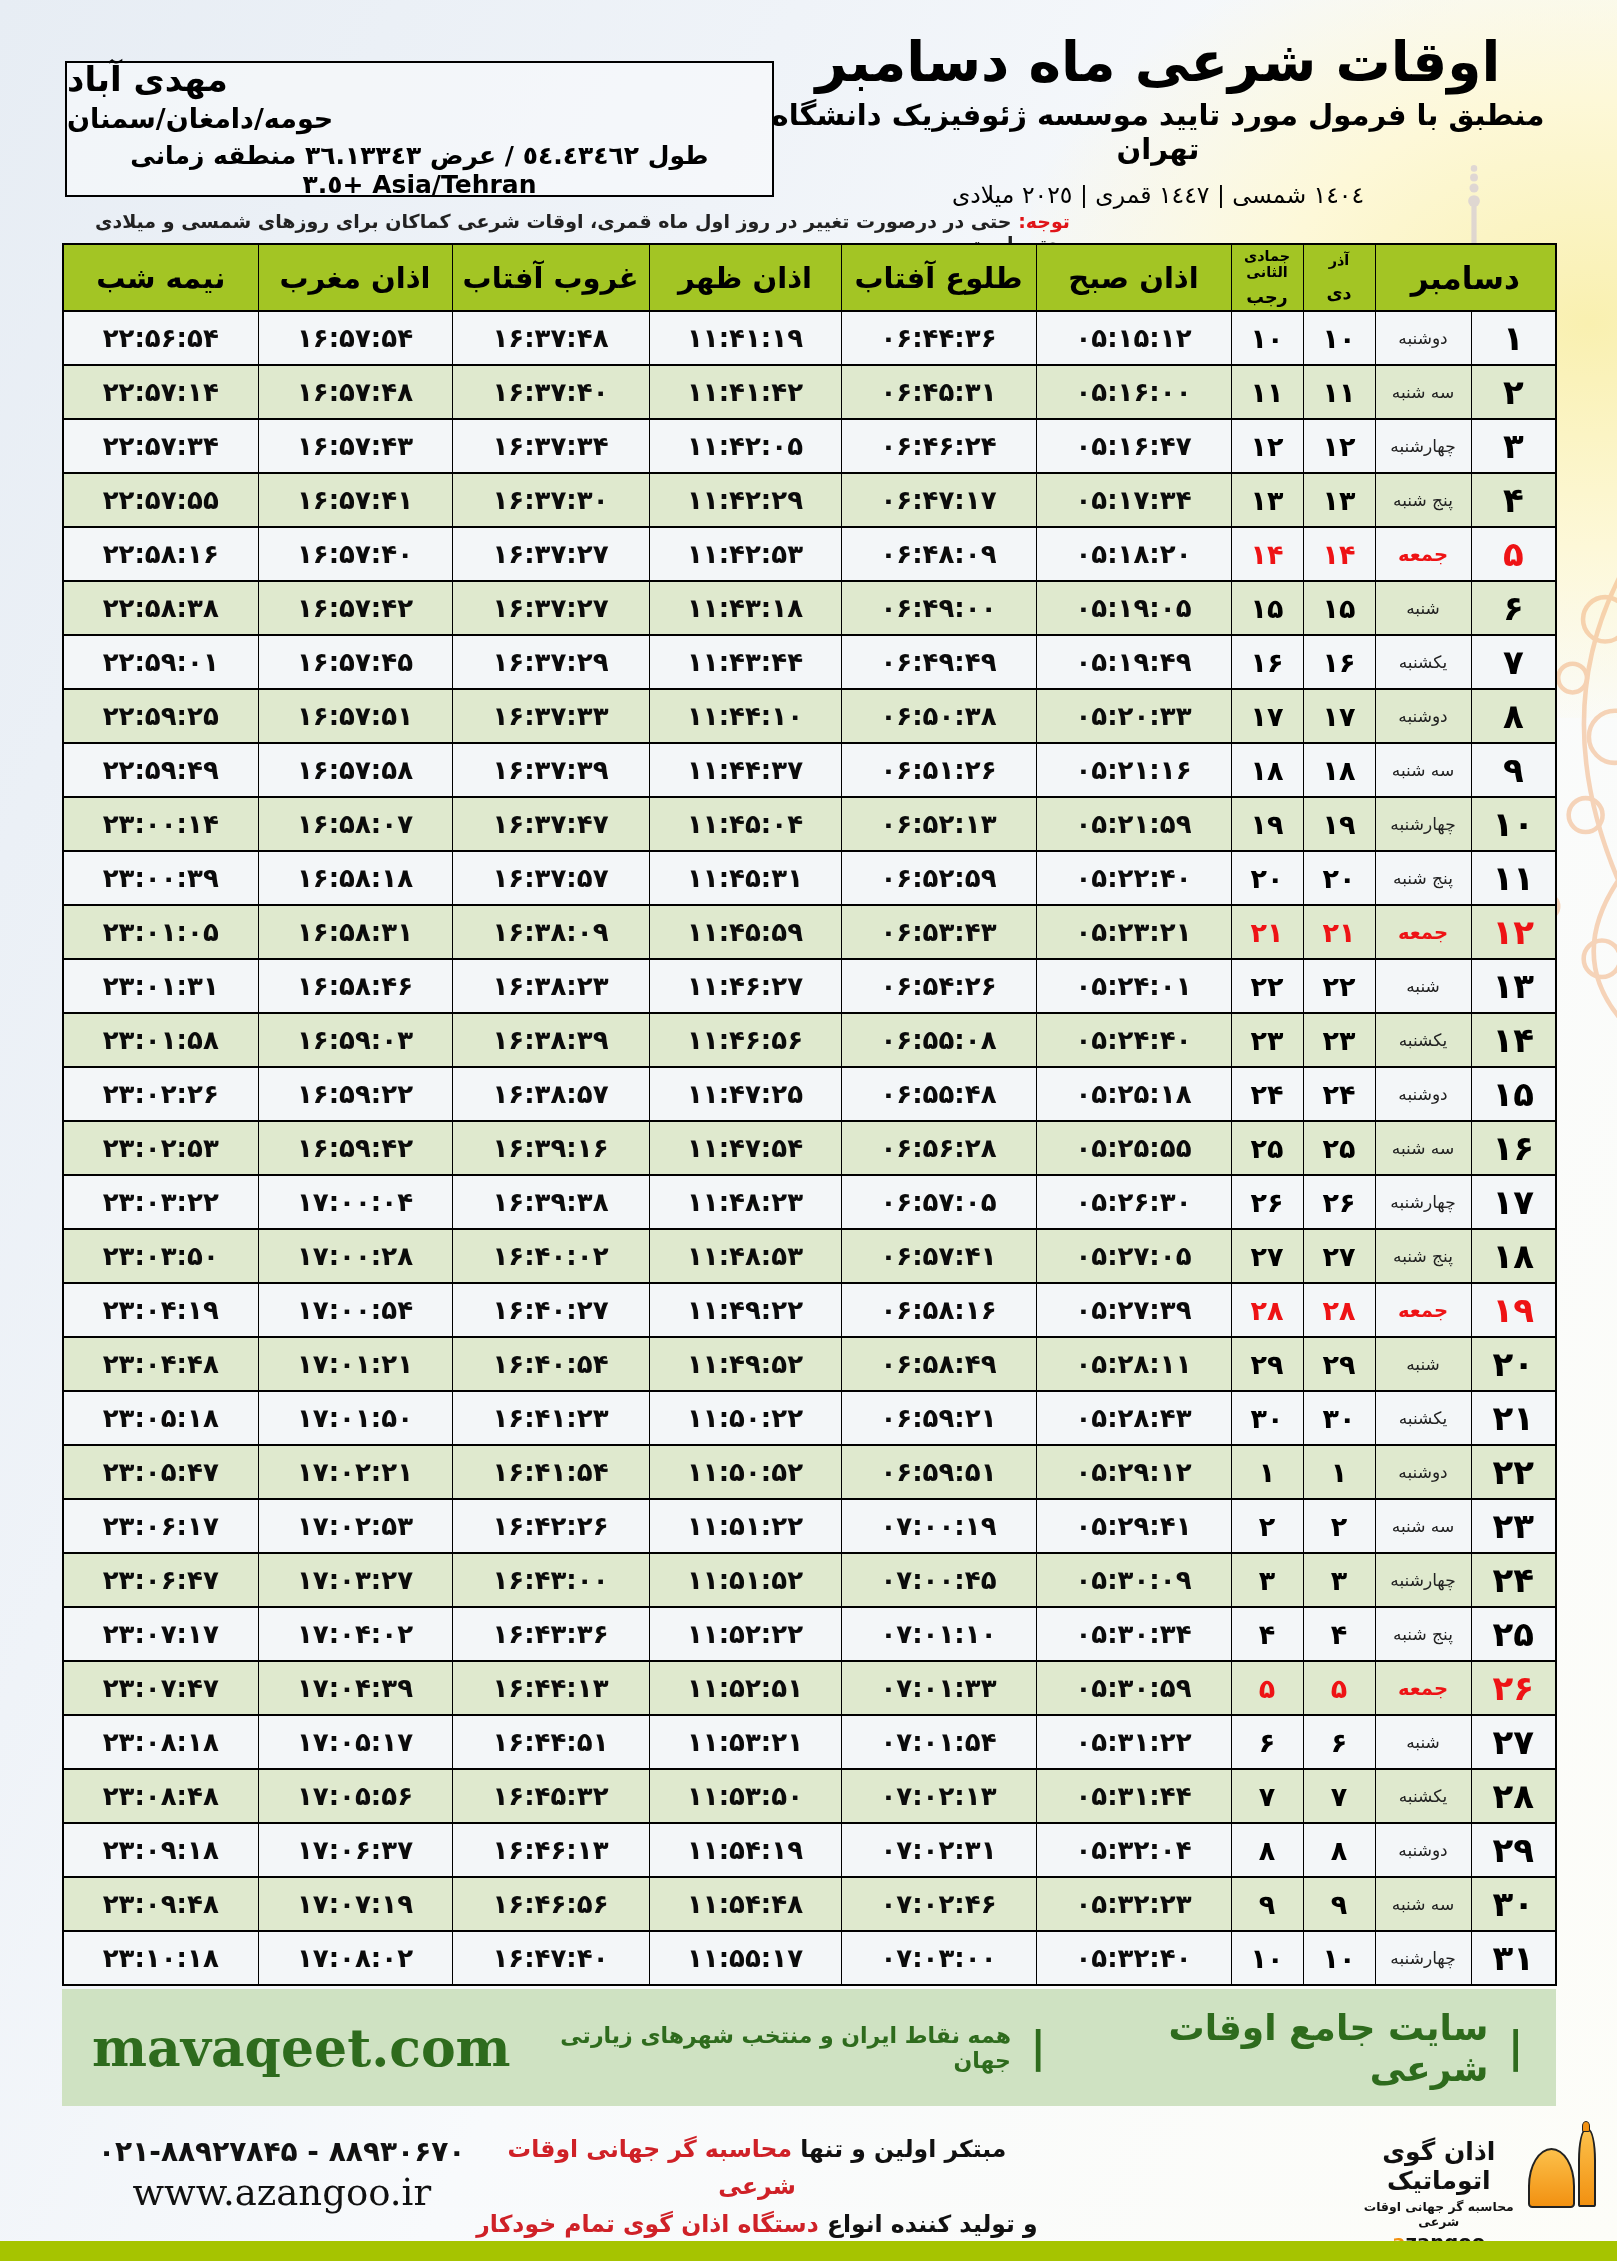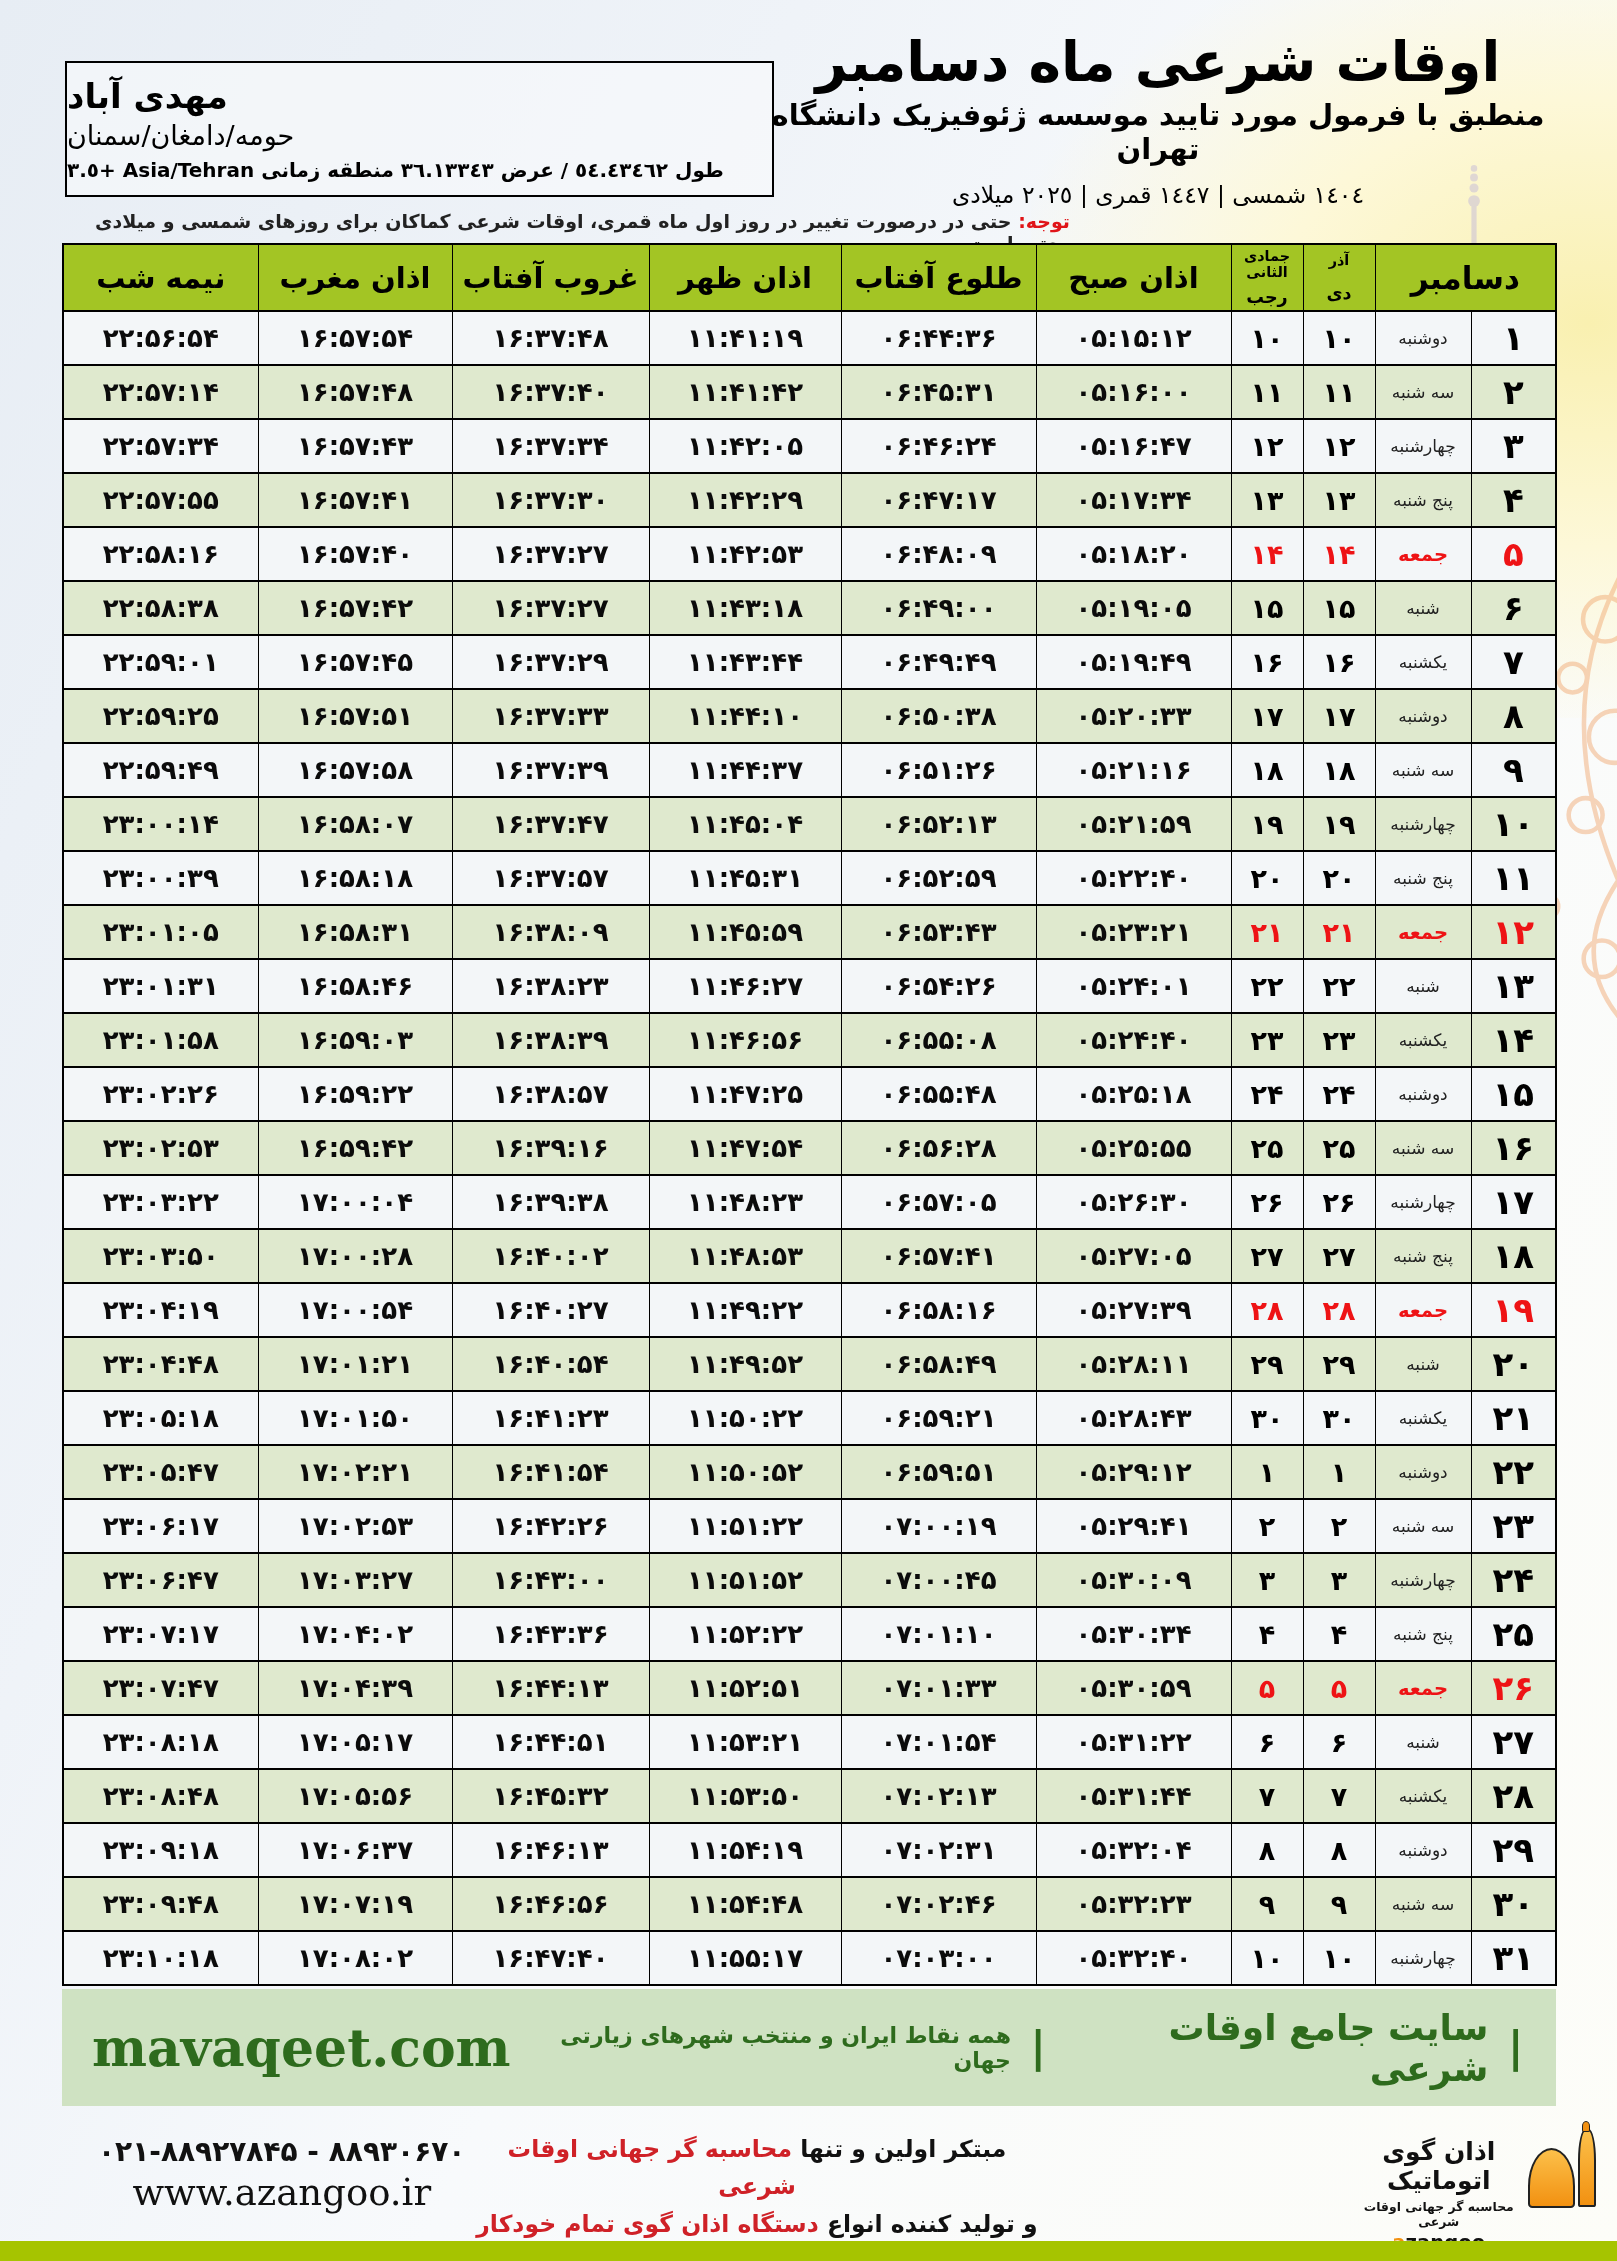--- a/index.html
+++ b/index.html
@@ -14,22 +14,22 @@
     background:radial-gradient(ellipse at 95% 45%,#f9f0b0 0%,#fdf8d8 40%,rgba(255,255,255,0) 75%);}
   .minaret-art{position:absolute;right:46px;top:124px;opacity:.55;}
   .floral-art{position:absolute;right:-19.6px;top:541px;opacity:.45;}
 
   
   .loc-box{position:absolute;left:65px;top:61px;width:705px;height:132px;
     border:2.6px solid #000;background:rgba(248,250,252,.6);
     display:flex;flex-direction:column;justify-content:center;align-items:flex-end;
     direction:rtl;text-align:center;gap:3.9px;}
   .loc-city{font-size:34px;font-weight:bold;color:#000;}
-  .loc-region{font-size:27px;font-weight:normal;color:#000;}
-  .loc-coords{font-size:20px;font-weight:bold;color:#000;margin-top:3px;}
+  .loc-region{font-size:27px;font-weight:bold;color:#000;}
+  .loc-coords{font-size:25px;font-weight:bold;color:#000;margin-top:3px;}
   .title-block{position:absolute;left:750px;top:31px;width:816px;direction:rtl;text-align:center;}
   .main-title{font-size:55px;font-weight:bold;color:#000;margin:0;line-height:1.15;}
   .sub-title{font-size:29px;font-weight:bold;color:#000;margin-top:3.9px;}
   .year-line{font-size:23.5px;color:#000;margin-top:14.4px;}
   .notice{position:absolute;left:65px;top:210px;width:1005px;direction:rtl;text-align:right;
     font-size:19px;font-weight:bold;color:#222;}
   .notice .red{color:#e01418;}
 
   
   table.times{position:absolute;left:62px;top:243px;width:1494px;border-collapse:collapse;

